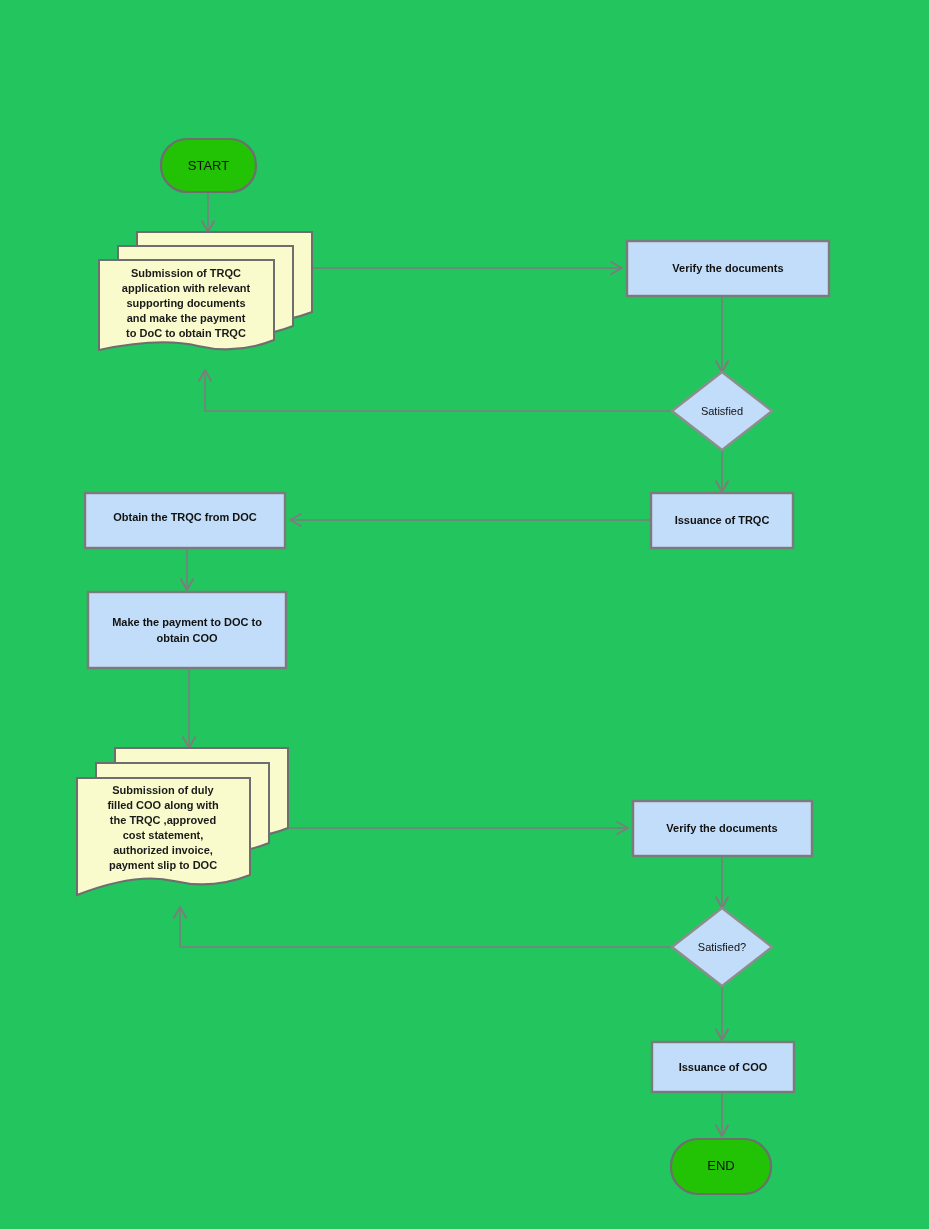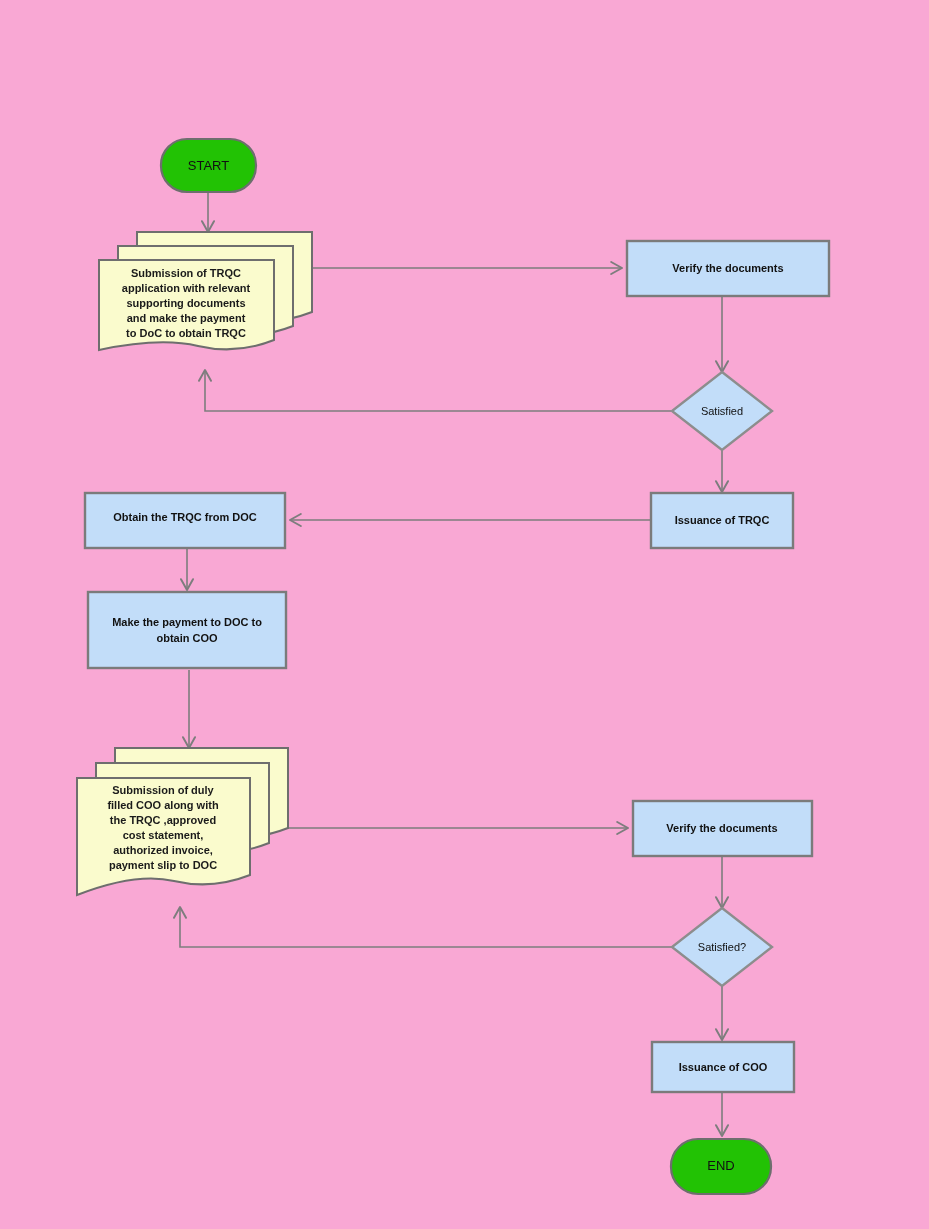--- a/index.html
+++ b/index.html
@@ -10,21 +10,21 @@
   body {
     width: 929px;
     height: 1229px;
     overflow: hidden;
     font-family: "Liberation Sans", sans-serif;
   }
   #canvas {
     position: relative;
     width: 929px;
     height: 1229px;
-    background: #f9a8d4;
+    background: #22c55e;
   }
   svg#flow {
     position: absolute;
     left: 0;
     top: 0;
     width: 929px;
     height: 1229px;
   }
   .term-text {
     font-family: "Liberation Sans", sans-serif;

